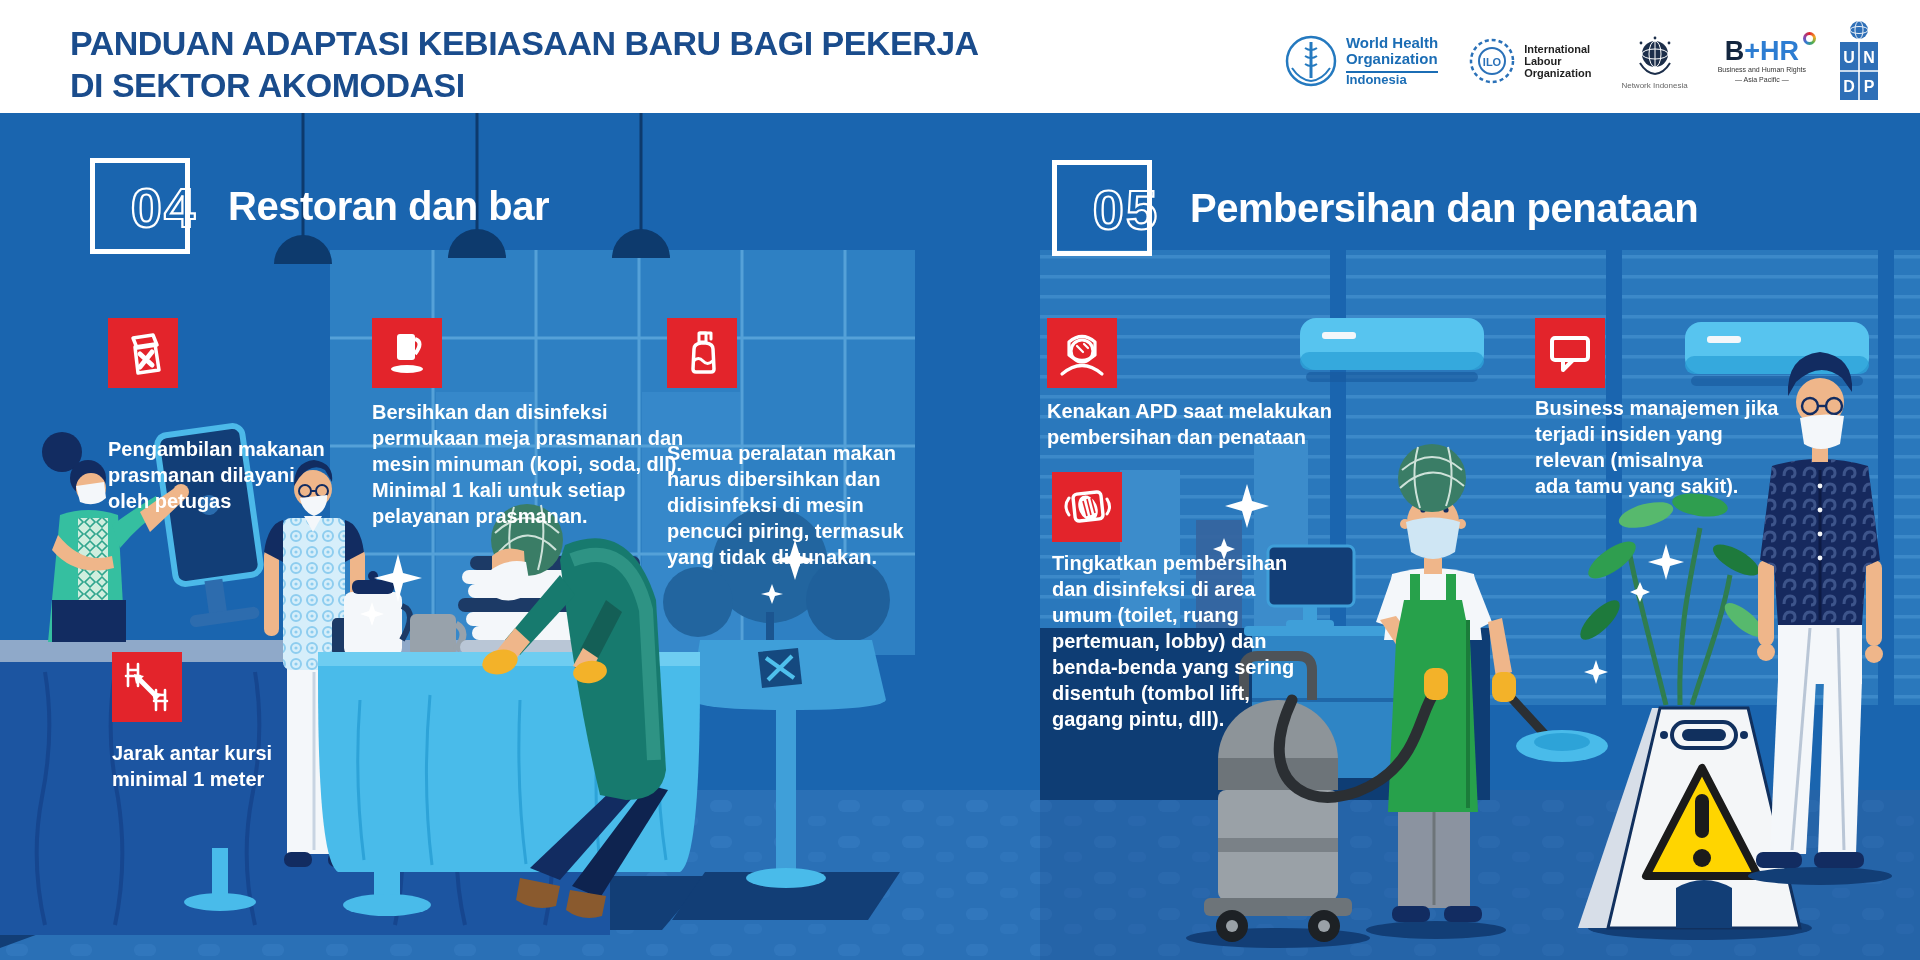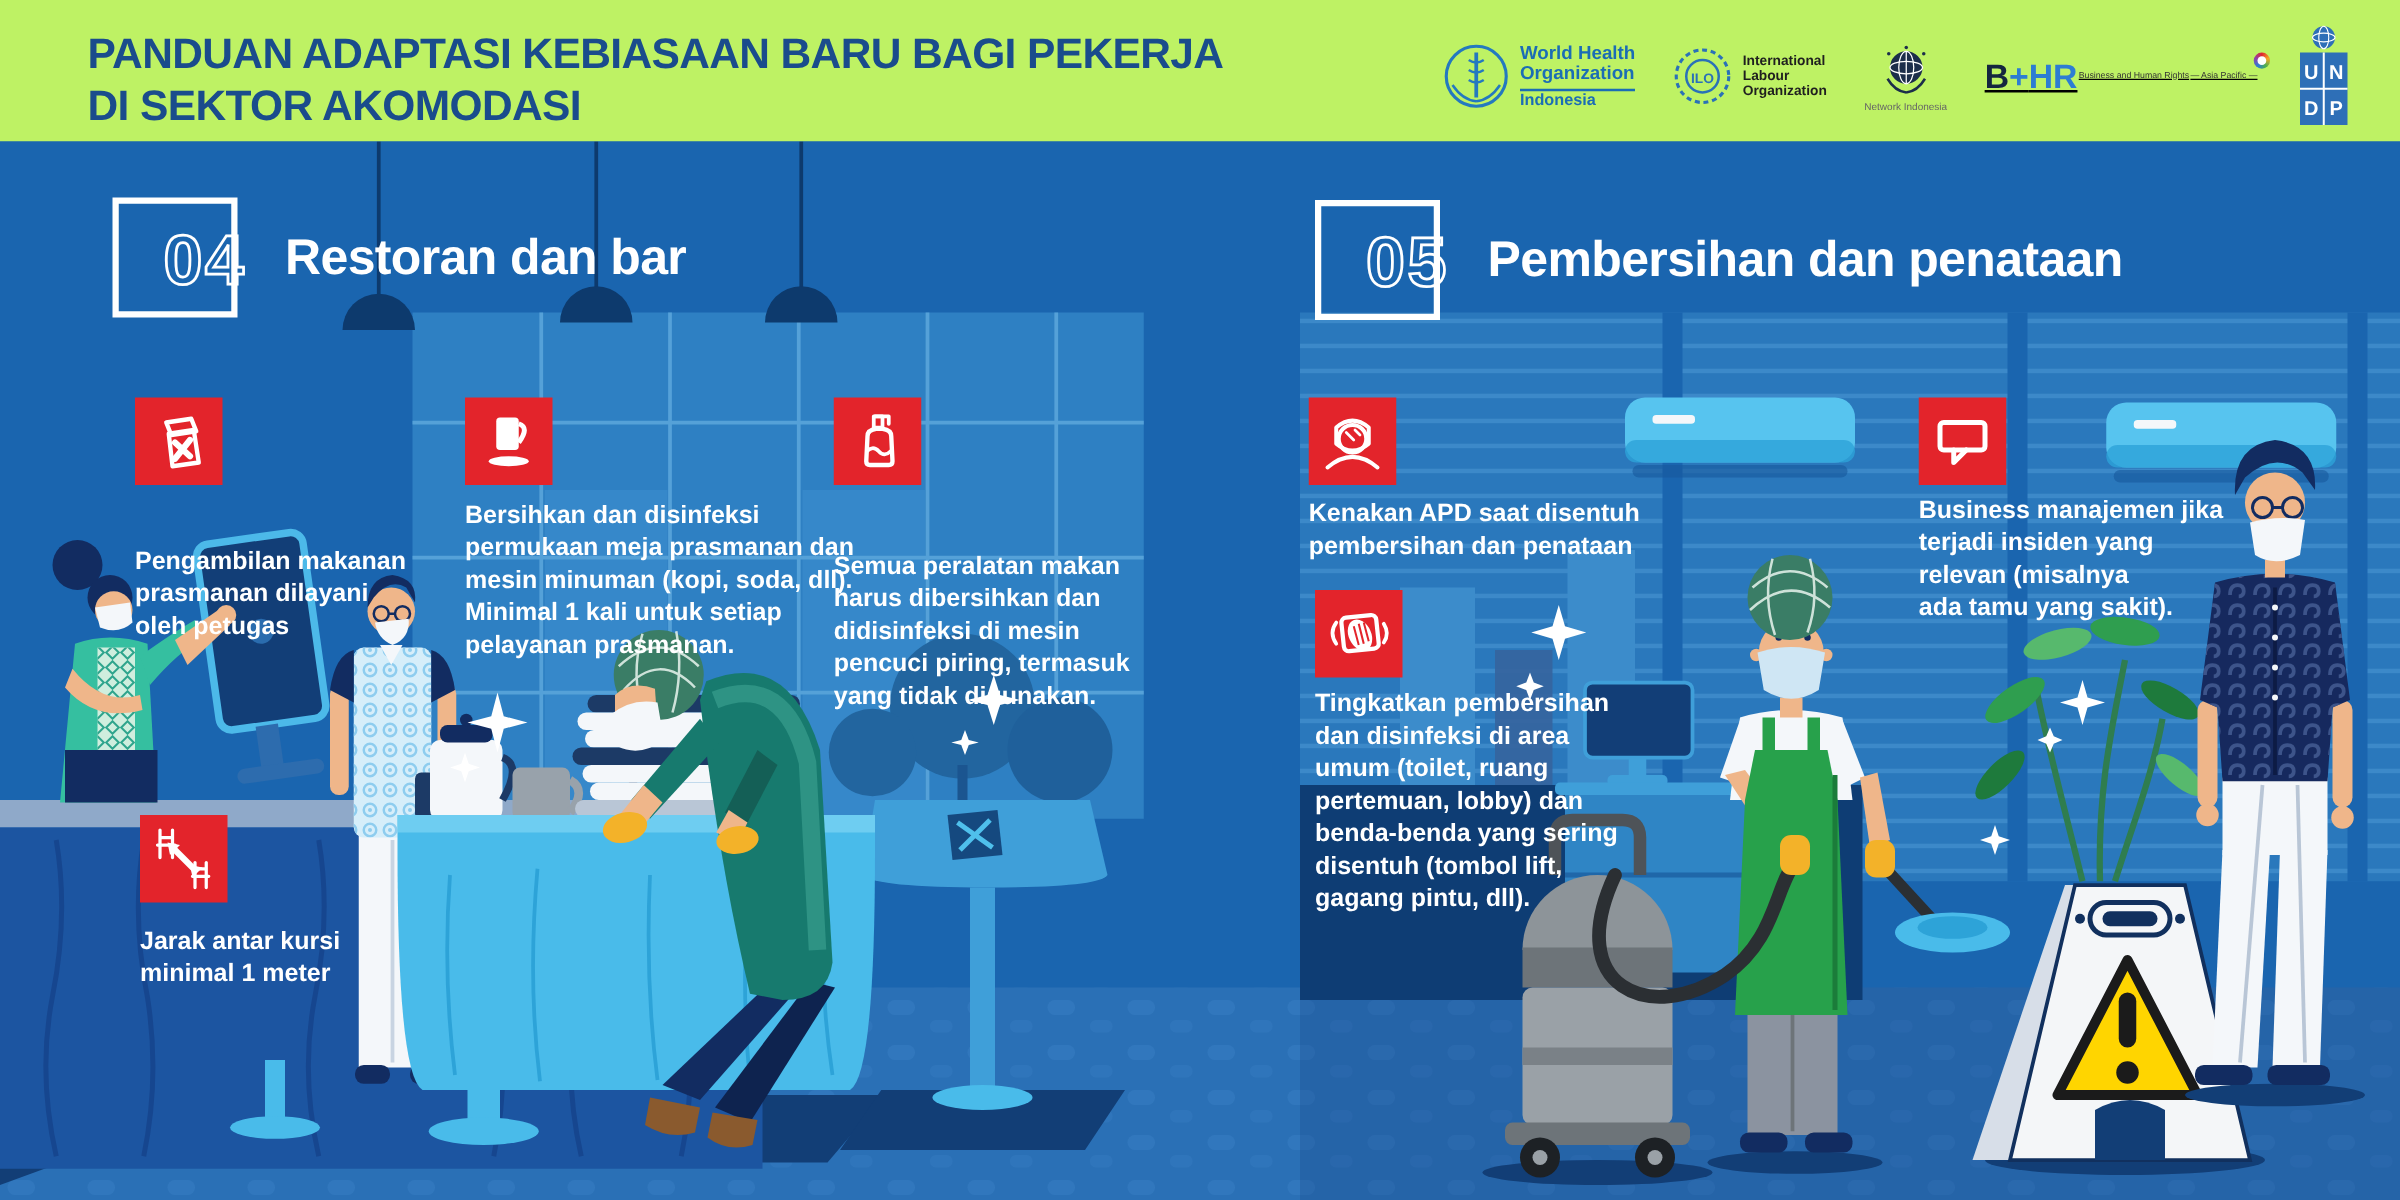--- a/index.html
+++ b/index.html
@@ -1,31 +1,31 @@
 <!DOCTYPE html>
 <html><head>
 <meta charset="utf-8">
 <style>
   html,body{margin:0;padding:0;background:#0c2d56;}
   #stage{position:relative;width:1920px;height:960px;overflow:hidden;
          font-family:"Liberation Sans",sans-serif;background:#1a65af;}
   .pre{white-space:pre-line;}
 
   
-  #header{position:absolute;left:0;top:0;width:1920px;height:113px;background:#bef264;}
+  #header{position:absolute;left:0;top:0;width:1920px;height:113px;background:#ffffff;}
   #title{position:absolute;left:70px;top:22px;font-size:34px;line-height:1.24;
          font-weight:bold;color:#1a4c8c;letter-spacing:-0.5px;}
   #logos{position:absolute;right:38px;top:22px;height:78px;display:flex;align-items:center;gap:30px;}
   .logo{display:flex;align-items:center;gap:8px;}
   .who-text{color:#1b6db5;font-weight:bold;font-size:15px;line-height:1.05;}
   .who-rule{border-top:2px solid #1b6db5;margin-top:5px;padding-top:0;font-size:13px;}
   .ilo-text{color:#1f1f1f;font-weight:bold;font-size:11px;line-height:1.12;}
   .ungc{flex-direction:column;gap:2px;}
   .ungc-cap{font-size:8px;color:#666;}
-  .bhr{flex-direction:row;gap:1px;position:relative;text-decoration:underline;}
+  .bhr{flex-direction:column;gap:1px;position:relative;}
   .bhr-word{font-size:27px;font-weight:800;line-height:1;}
   .bhr-b{color:#14263f;} .bhr-plus,.bhr-hr{color:#2d7dd2;}
   .bhr-ring{position:absolute;right:-10px;top:-6px;width:13px;height:13px;border-radius:50%;
             background:conic-gradient(#e0262d,#f5a623,#4caf50,#2d7dd2,#8e44ad,#e0262d);}
   .bhr-ring::after{content:"";position:absolute;left:3px;top:3px;width:7px;height:7px;border-radius:50%;background:#fff;}
   .bhr-cap{font-size:7px;color:#333;text-align:center;line-height:1.25;}
 
   
   #scene{position:absolute;left:0;top:113px;width:1920px;height:847px;}
 
@@ -564,21 +564,21 @@
   <div class="tip-icon" id="tip5-icon">
     <svg width="70" height="70" viewBox="0 0 70 70">
       <g stroke="#ffffff" stroke-width="3.2" fill="none" stroke-linecap="round" stroke-linejoin="round">
         <circle cx="35" cy="33" r="11"></circle>
         <path d="M22 24 q13 -11 26 0 v13 q-13 11 -26 0 Z"></path>
         <path d="M30 28 l6 6 M37 26 l4 4" stroke-width="2.2"></path>
         <path d="M15 56 q20 -17 40 0"></path>
       </g>
     </svg>
   </div>
-  <div class="tip-text pre" id="tip5-text">Kenakan APD saat disentuh
+  <div class="tip-text pre" id="tip5-text">Kenakan APD saat melakukan
 pembersihan dan penataan</div>
 
   <div class="tip-icon" id="tip6-icon">
     <svg width="70" height="70" viewBox="0 0 70 70">
       <rect x="22" y="21" width="28" height="27" rx="4" fill="none" stroke="#ffffff" stroke-width="3.4" transform="rotate(-6 36 34)"></rect>
       <path d="M17 26 q-6 8 0 17" stroke="#ffffff" stroke-width="3" fill="none" stroke-linecap="round"></path>
       <path d="M55 27 q5 8 0 15" stroke="#ffffff" stroke-width="3" fill="none" stroke-linecap="round"></path>
       <ellipse cx="36" cy="36" rx="9" ry="13" fill="#ffffff" transform="rotate(-24 36 36)"></ellipse>
       <g stroke="#e3242b" stroke-width="1.6">
         <line x1="31" y1="29" x2="35" y2="44"></line>

